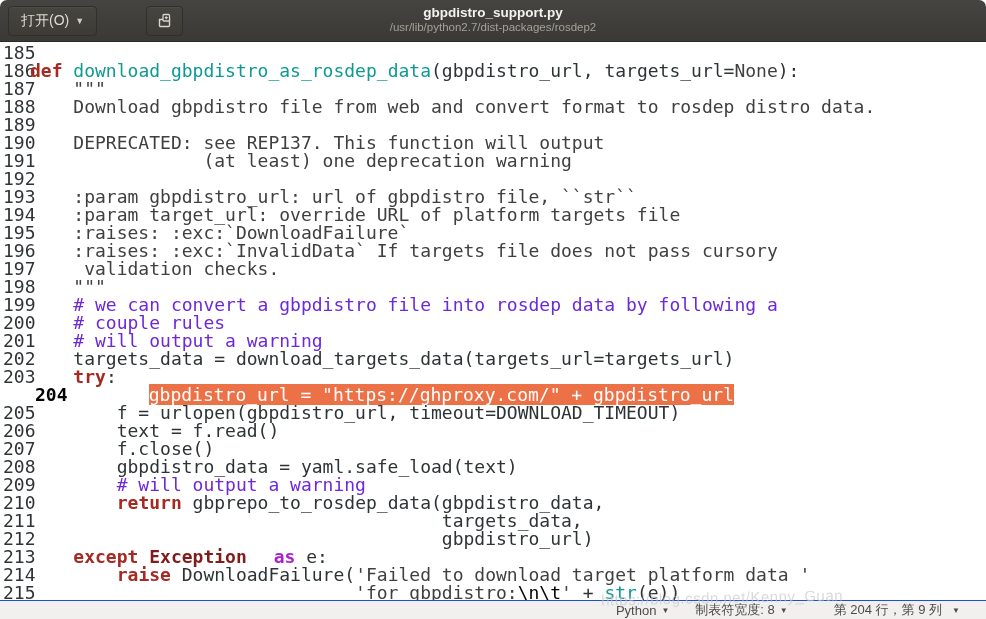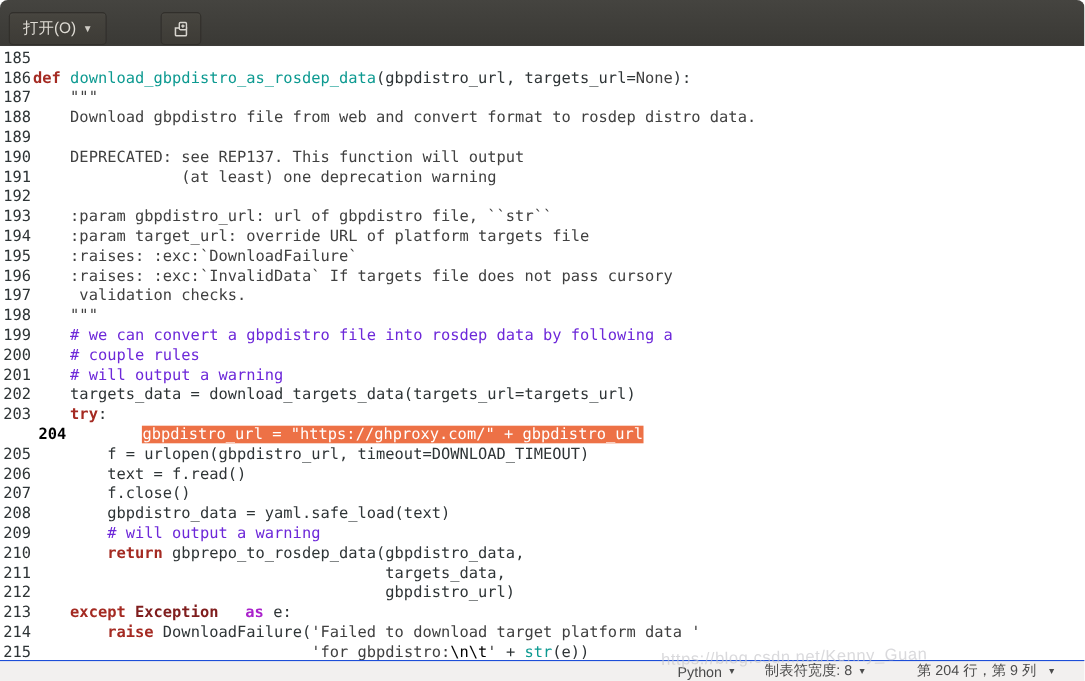--- a/index.html
+++ b/index.html
@@ -5,21 +5,21 @@
   * { margin:0; padding:0; box-sizing:border-box; }
   html,body { width:986px; height:619px; overflow:hidden; background:#ffffff;
               font-family:"Liberation Sans", sans-serif; }
 
   
   .headerbar {
     position:relative; height:42px;
     background:linear-gradient(#454440,#3a3935);
     border-bottom:1px solid #2b2a26;
     border-radius:7px 7px 0 0;
-    display:flex; align-items:flex-end; padding:0 8px; overflow:hidden;gap:37px;
+    display:flex; align-items:center; padding:0 8px; overflow:hidden;gap:37px;
   }
   .hbtn {
     height:30px; display:inline-flex; align-items:center; justify-content:center;
     background:linear-gradient(#47453f,#3d3b36);
     border:1px solid #312f2b; border-radius:4px;
     color:#dedbd4; font-size:14px; padding:0 12px; cursor:pointer;
     box-shadow:0 1px 0 rgba(255,255,255,0.04) inset;
   }
   .hbtn + .hbtn { margin-left:12px; }
   .caret-down { font-size:9px; margin-left:6px; color:#cfccc5; }
@@ -38,21 +38,21 @@
     display:inline-flex; align-items:center; justify-content:center; cursor:pointer;
     flex:none;
   }
   .win-circle .dash { width:9px; height:2px; background:#d8d5cf; border-radius:1px; }
   .win-circle.partial { margin-left:6px; margin-right:-14px; }
 
   
   .editor {
     position:relative; height:558px; background:#ffffff; overflow:hidden;
     font-family:"DejaVu Sans Mono","Liberation Mono",monospace;
-    font-size:14px; line-height:18px; padding-top:2px;
+    font-size:18px; line-height:18px; padding-top:2px;
     white-space:pre; cursor:text;
   }
   .row { height:18px; display:flex; }
   .gutter {
     flex:none; width:30px; padding-left:3px; color:#2e3436; user-select:none;
   }
   .gutter.cur { font-weight:bold; color:#000;margin-left:32px; }
   .code { flex:1; color:#2e3436; }
   .tk-p { color:#2e3436; }
   .tk-k { color:#a42a22; font-weight:bold;text-align:right; }
@@ -94,20 +94,24 @@
   <div class="hbtn" style="padding:0 9px;">
     <span>
       <svg width="17" height="17" viewBox="0 0 17 17">
         <path d="M3.5 7.5 h10 v6 a1 1 0 0 1 -1 1 h-8 a1 1 0 0 1 -1 -1 z" fill="none" stroke="#d8d5cf" stroke-width="1.4"></path>
         <rect x="7" y="2.5" width="6.5" height="6.5" rx="1" fill="#3d3b37" stroke="#d8d5cf" stroke-width="1.3"></rect>
         <path d="M10.25 4.2 v3 M8.8 5.7 h3" stroke="#d8d5cf" stroke-width="1.3"></path>
       </svg>
     </span>
   </div>
 
+  <div class="title-block">
+    <div class="title-main">gbpdistro_support.py</div>
+    <div class="title-sub">/usr/lib/python2.7/dist-packages/rosdep2</div>
+  </div>
 
 </div>
 
 <div class="editor" id="editor"><div class="row"><span class="gutter">185</span><span class="code"></span></div><div class="row"><span class="gutter">186</span><span class="code"><span class="tk-k">def</span><span class="tk-p"> </span><span class="tk-f">download_gbpdistro_as_rosdep_data</span><span class="tk-p">(gbpdistro_url, targets_url=</span><span class="tk-s">None</span><span class="tk-p">):</span></span></div><div class="row"><span class="gutter">187</span><span class="code"><span class="tk-s">    """</span></span></div><div class="row"><span class="gutter">188</span><span class="code"><span class="tk-s">    Download gbpdistro file from web and convert format to rosdep distro data.</span></span></div><div class="row"><span class="gutter">189</span><span class="code"></span></div><div class="row"><span class="gutter">190</span><span class="code"><span class="tk-s">    DEPRECATED: see REP137. This function will output</span></span></div><div class="row"><span class="gutter">191</span><span class="code"><span class="tk-s">                (at least) one deprecation warning</span></span></div><div class="row"><span class="gutter">192</span><span class="code"></span></div><div class="row"><span class="gutter">193</span><span class="code"><span class="tk-s">    :param gbpdistro_url: url of gbpdistro file, ``str``</span></span></div><div class="row"><span class="gutter">194</span><span class="code"><span class="tk-s">    :param target_url: override URL of platform targets file</span></span></div><div class="row"><span class="gutter">195</span><span class="code"><span class="tk-s">    :raises: :exc:`DownloadFailure`</span></span></div><div class="row"><span class="gutter">196</span><span class="code"><span class="tk-s">    :raises: :exc:`InvalidData` If targets file does not pass cursory</span></span></div><div class="row"><span class="gutter">197</span><span class="code"><span class="tk-s">     validation checks.</span></span></div><div class="row"><span class="gutter">198</span><span class="code"><span class="tk-s">    """</span></span></div><div class="row"><span class="gutter">199</span><span class="code"><span class="tk-c">    # we can convert a gbpdistro file into rosdep data by following a</span></span></div><div class="row"><span class="gutter">200</span><span class="code"><span class="tk-c">    # couple rules</span></span></div><div class="row"><span class="gutter">201</span><span class="code"><span class="tk-c">    # will output a warning</span></span></div><div class="row"><span class="gutter">202</span><span class="code"><span class="tk-p">    targets_data = download_targets_data(targets_url=targets_url)</span></span></div><div class="row"><span class="gutter">203</span><span class="code"><span class="tk-p">    </span><span class="tk-k">try</span><span class="tk-p">:</span></span></div><div class="row"><span class="gutter cur">204</span><span class="code"><span class="tk-p">        </span><span class="tk-sel">gbpdistro_url = "https://ghproxy.com/" + gbpdistro_url</span></span></div><div class="row"><span class="gutter">205</span><span class="code"><span class="tk-p">        f = urlopen(gbpdistro_url, timeout=DOWNLOAD_TIMEOUT)</span></span></div><div class="row"><span class="gutter">206</span><span class="code"><span class="tk-p">        text = f.read()</span></span></div><div class="row"><span class="gutter">207</span><span class="code"><span class="tk-p">        f.close()</span></span></div><div class="row"><span class="gutter">208</span><span class="code"><span class="tk-p">        gbpdistro_data = yaml.safe_load(text)</span></span></div><div class="row"><span class="gutter">209</span><span class="code"><span class="tk-c">        # will output a warning</span></span></div><div class="row"><span class="gutter">210</span><span class="code"><span class="tk-p">        </span><span class="tk-k">return</span><span class="tk-p"> gbprepo_to_rosdep_data(gbpdistro_data,</span></span></div><div class="row"><span class="gutter">211</span><span class="code"><span class="tk-p">                                      targets_data,</span></span></div><div class="row"><span class="gutter">212</span><span class="code"><span class="tk-p">                                      gbpdistro_url)</span></span></div><div class="row"><span class="gutter">213</span><span class="code"><span class="tk-p">    </span><span class="tk-k">except</span><span class="tk-p"> </span><span class="tk-t">Exception</span><span class="tk-p"> </span><span class="tk-o">as</span><span class="tk-p"> e:</span></span></div><div class="row"><span class="gutter">214</span><span class="code"><span class="tk-p">        </span><span class="tk-k">raise</span><span class="tk-p"> DownloadFailure(</span><span class="tk-s">'Failed to download target platform data '</span></span></div><div class="row"><span class="gutter">215</span><span class="code"><span class="tk-p">                              </span><span class="tk-s">'for gbpdistro:</span><span class="tk-e">\n\t</span><span class="tk-s">'</span><span class="tk-p"> + </span><span class="tk-f">str</span><span class="tk-p">(e))</span></span></div></div>
 
 <div class="watermark">https://blog.csdn.net/Kenny_Guan</div>
 
 <div class="statusbar">
   <span class="sb-item">
     <span>Python</span>

